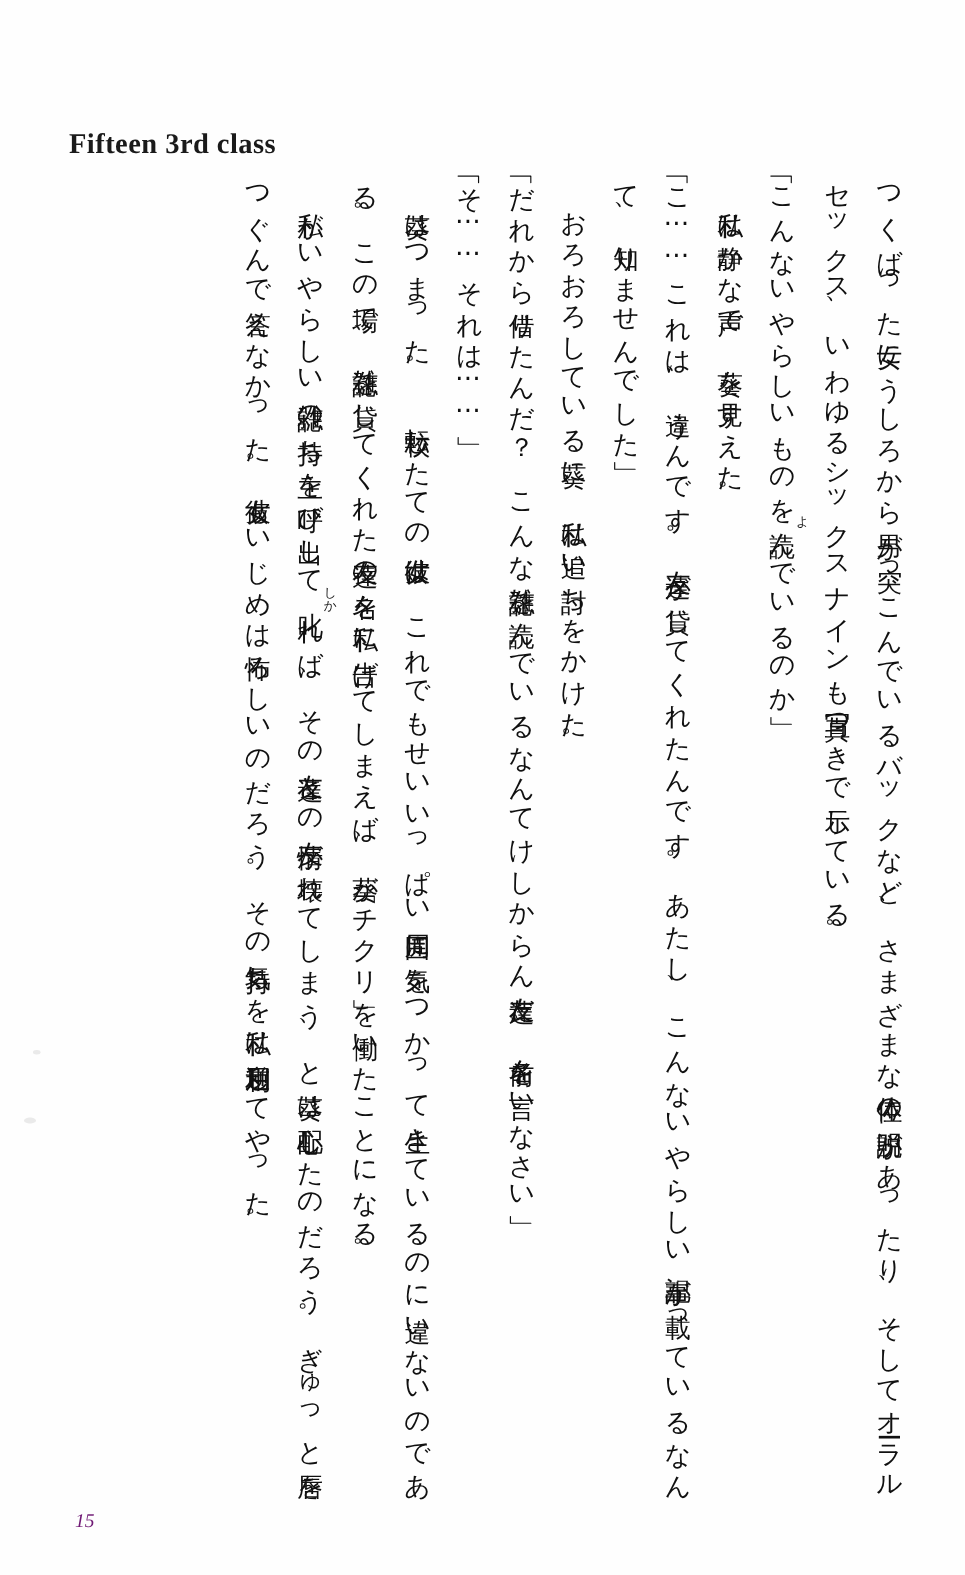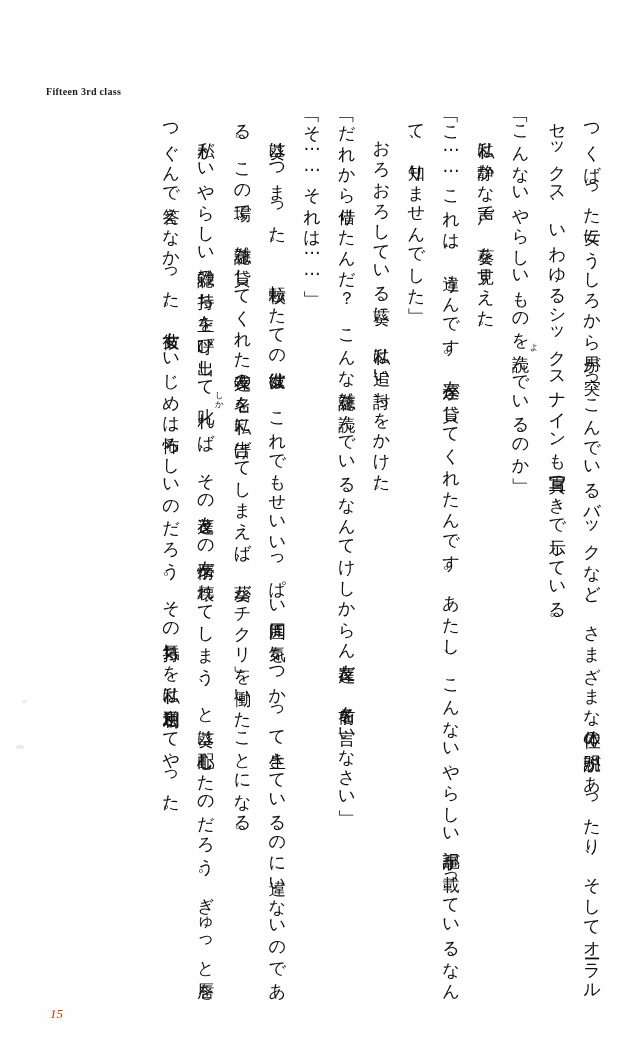--- a/index.html
+++ b/index.html
@@ -21,36 +21,36 @@
     inset: 0;
     background: #fefefe;
   }
 
   
   .running-head {
     position: absolute;
     top: 86px;
     left: 46px;
     font-family: "Liberation Serif", serif;
-    font-size: 10px;
+    font-size: 19px;
     font-weight: 700;
     letter-spacing: 0.3px;
     color: #1a1a1a;
     white-space: nowrap;
   }
 
   
   .page-number {
     position: absolute;
     bottom: 28px;
     left: 50px;
     font-family: "Liberation Serif", serif;
     font-size: 13px;
     font-style: italic;
-    color: #c2410c;
+    color: #701a75;
   }
 
   
   .vtext {
     position: absolute;
     top: 112px;
     right: 34px;
     height: 880px;
     width: 562px;
     writing-mode: vertical-rl;

